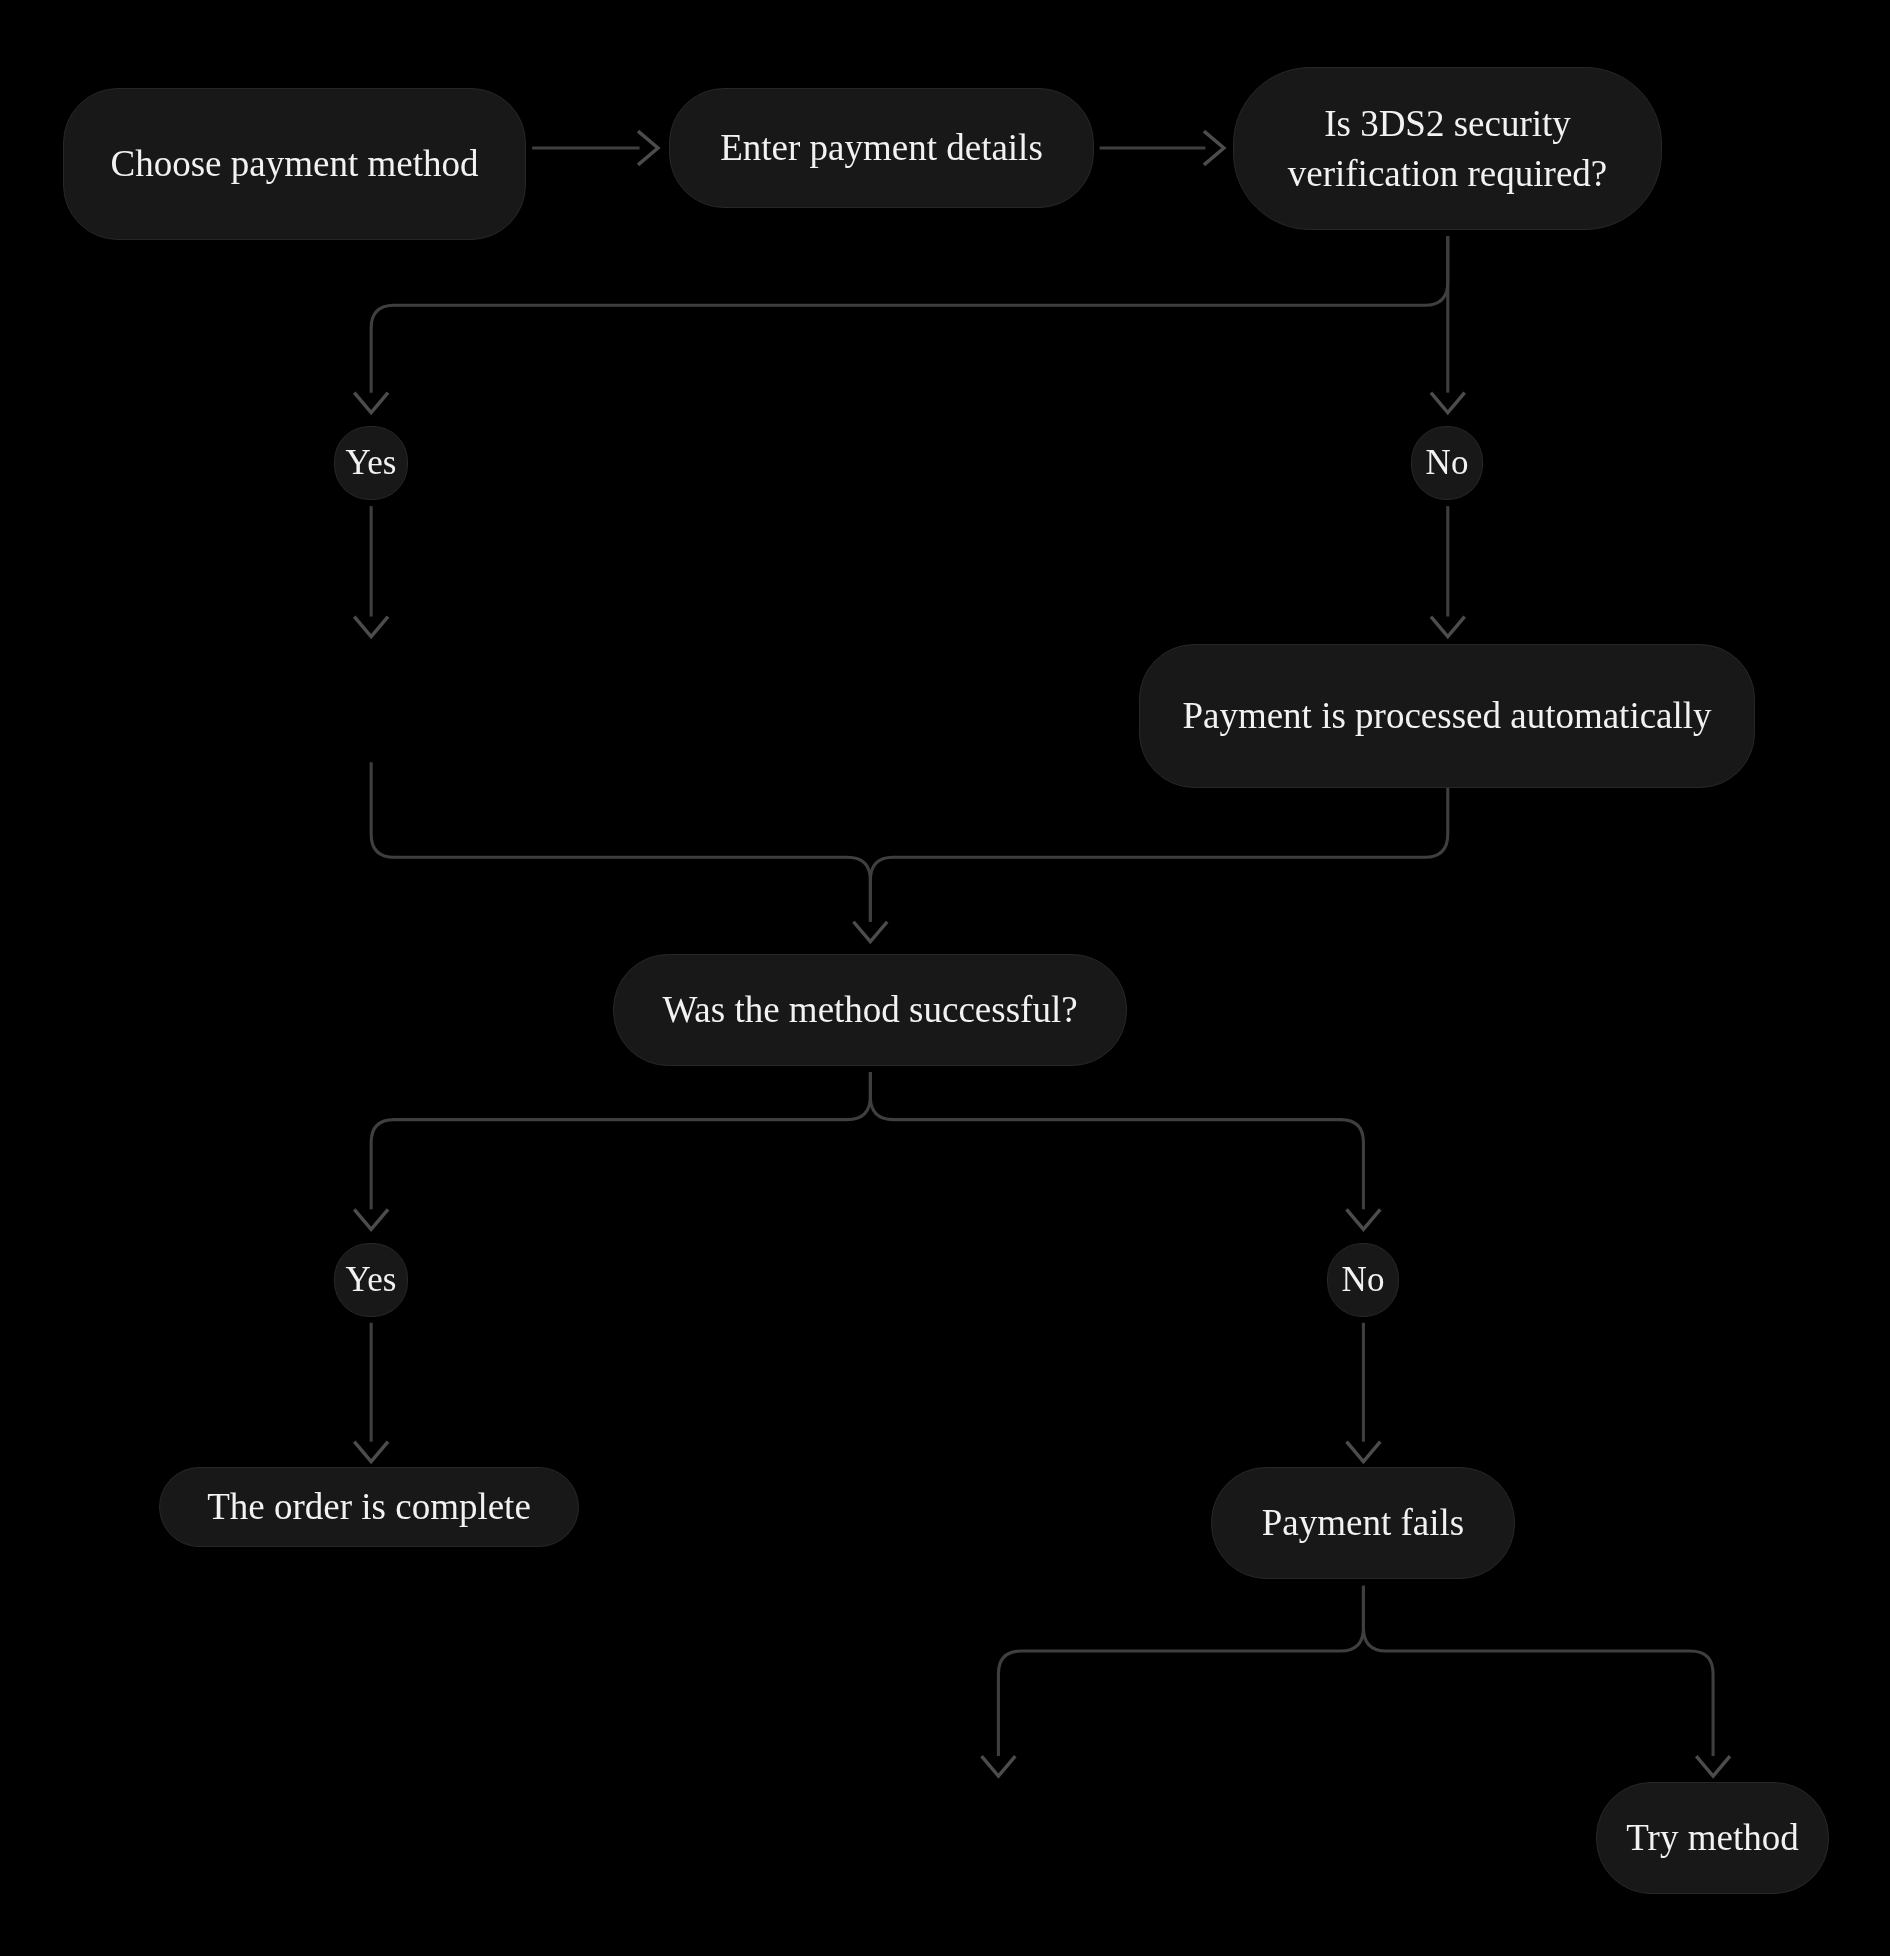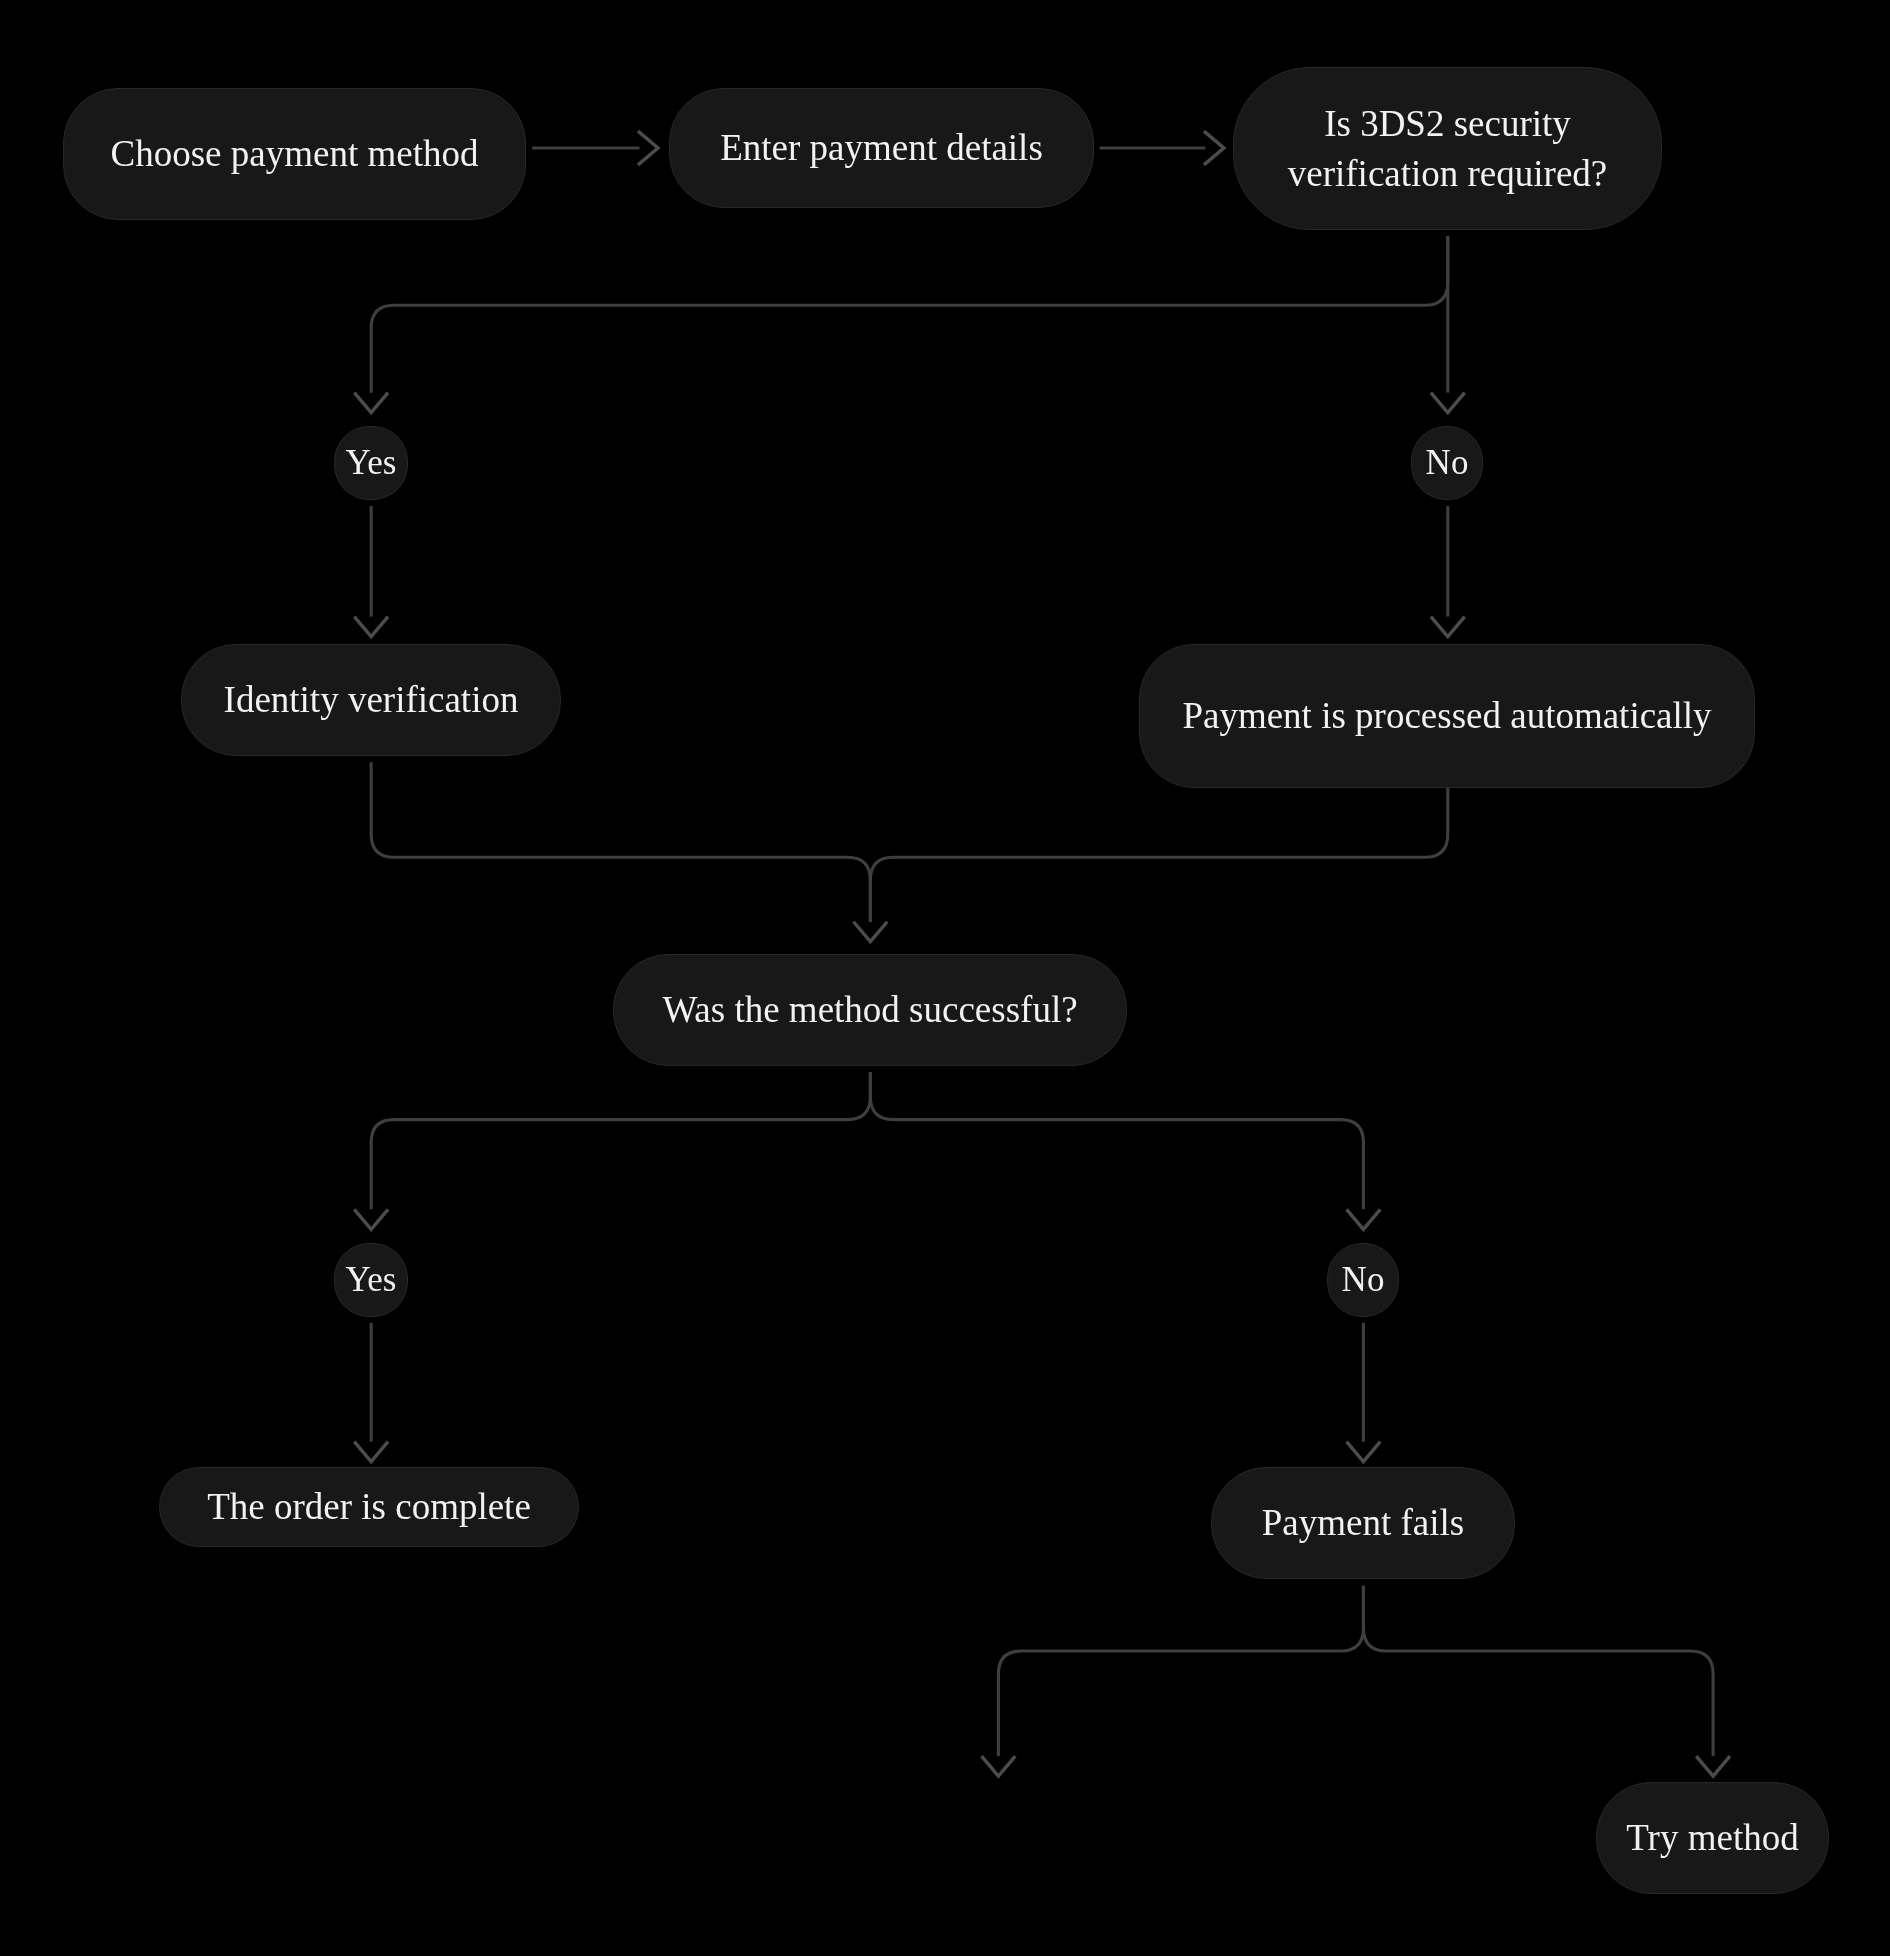--- a/index.html
+++ b/index.html
@@ -30,21 +30,21 @@
     border-radius:55px;
     color:var(--text);
     display:flex;align-items:center;justify-content:center;
     text-align:center;
     font-size:37px;
     line-height:1.35;
     padding:0 23px;
   }
   .node.pill{border-radius:35px;font-size:35px;padding:0;text-align:center;}
   
-  #n-choose-payment   {left:63px;   top:88px;  width:463px; height:132px;}
+  #n-choose-payment   {left:63px;   top:88px;  width:463px; height:152px;}
   #n-enter-details    {left:669px;  top:88px;  width:425px; height:120px;}
   #n-is-3ds2          {left:1233px; top:67px;   width:429px; height:163px; border-radius:77px; padding:0 37px;}
   #n-yes1             {left:334px;  top:426px;  width:74px;  height:74px;}
   #n-no1              {left:1411px; top:426px;  width:72px;  height:74px;}
   #n-identity         {left:181px;  top:644px;  width:380px; height:112px;}
   #n-processed        {left:1139px; top:644px;  width:616px; height:144px;}
   #n-successful       {left:613px;  top:954px; width:514px; height:112px;}
   #n-yes2             {left:334px;  top:1243px; width:74px;  height:74px;}
   #n-no2              {left:1327px; top:1243px; width:72px;  height:74px;}
   #n-order-complete   {left:159px;  top:1467px; width:420px; height:80px;}
@@ -96,21 +96,20 @@
     <path class="arrow" d="M1280,2290 L1302,2316 L1324,2290"></path>
     <path class="edge" d="M1778,2068 V2123 Q1778,2153 1808,2153 H2204 Q2234,2153 2234,2183 V2290"></path>
     <path class="arrow" d="M2212,2290 L2234,2316 L2256,2290"></path>
   </svg>
 
   <div class="node" id="n-choose-payment">Choose payment method</div>
   <div class="node" id="n-enter-details">Enter payment details</div>
   <div class="node" id="n-is-3ds2">Is 3DS2 security verification required?</div>
   <div class="node pill" id="n-yes1">Yes</div>
   <div class="node pill" id="n-no1">No</div>
-  <div class="node" id="n-identity">Identity verification</div>
   <div class="node" id="n-processed">Payment is processed automatically</div>
   <div class="node" id="n-successful">Was the method successful?</div>
   <div class="node pill" id="n-yes2">Yes</div>
   <div class="node pill" id="n-no2">No</div>
   <div class="node" id="n-order-complete">The order is complete</div>
   <div class="node" id="n-payment-fails">Payment fails</div>
   <div class="node" id="n-try-again">Try method</div>
 
 </div>
 

